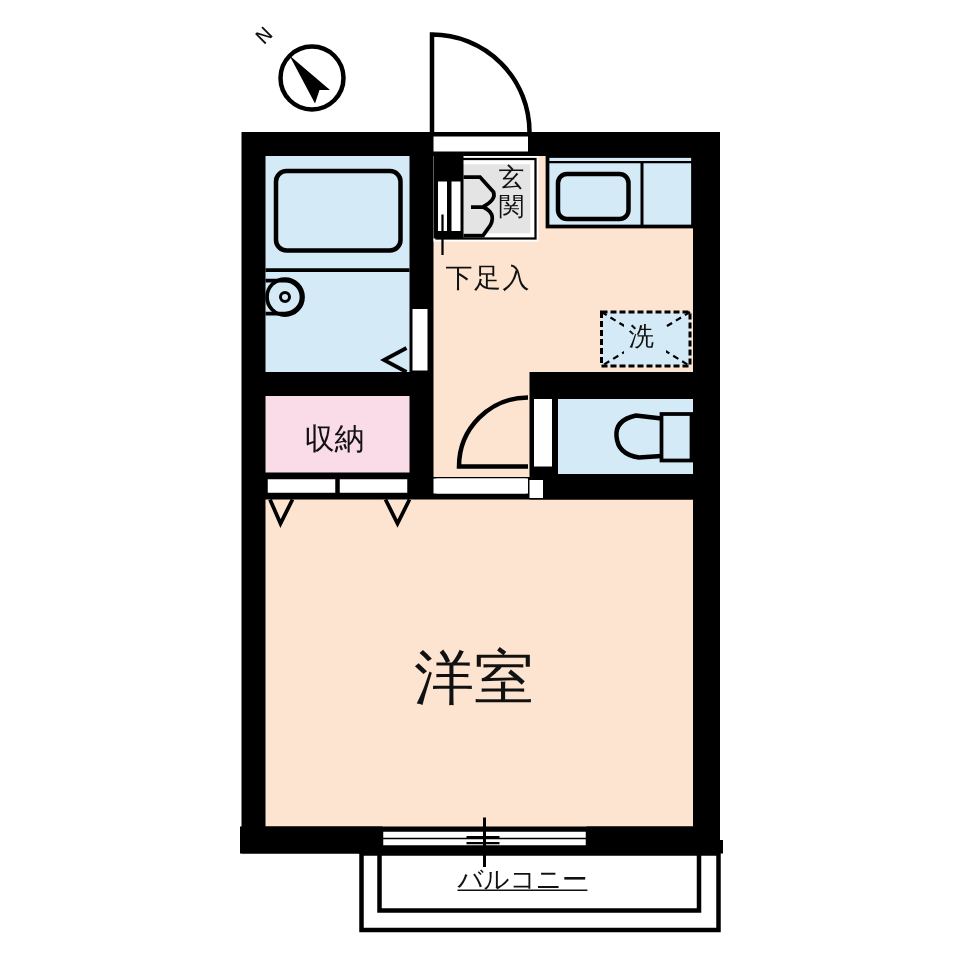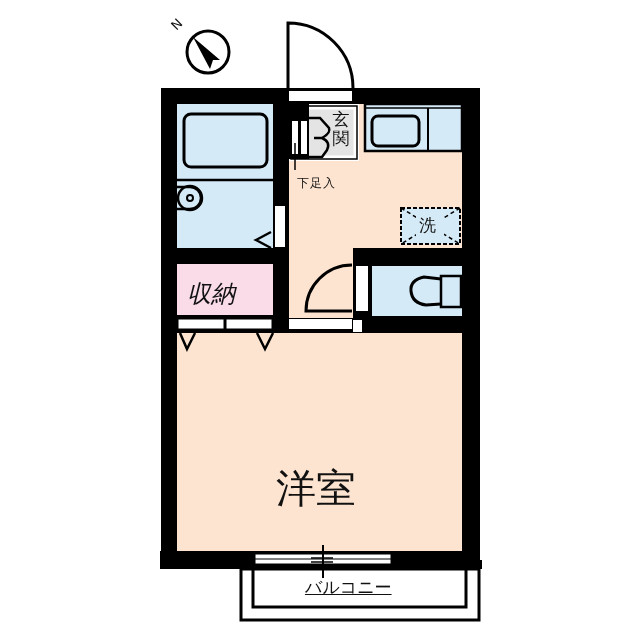--- a/index.html
+++ b/index.html
@@ -83,21 +83,21 @@
   </g>
 </svg>
 
 <div class="lbl" style="left:172px; top:18px; font-size:13px; transform:rotate(-45deg);">N</div>
 
 <div class="lbl" style="left:331px; top:111px; font-size:17px; text-align:center; width:20px;">
   <div>玄</div>
   <div style="margin-top:2px;">関</div>
 </div>
 
-<div class="lbl" style="left:297px; top:177px; font-size:12px; letter-spacing:1px;text-align:right;">下足入</div>
+<div class="lbl" style="left:297px; top:177px; font-size:18px; letter-spacing:1px;text-align:right;">下足入</div>
 
 <div class="lbl" style="left:419px; top:217px; font-size:17px;">洗</div>
 
-<div class="lbl" style="left:187px; top:282px; font-size:24px;font-style:italic;">収納</div>
+<div class="lbl" style="left:203px; top:282px; font-size:20px;">収納</div>
 
-<div class="lbl" style="left:276px; top:432px; font-size:40px;margin-top:36px;">洋室</div>
+<div class="lbl" style="left:276px; top:432px; font-size:40px;">洋室</div>
 
 <div class="lbl" style="left:305px; top:579px; font-size:17px;text-decoration:underline;">バルコニー</div>
 
 </body></html>

